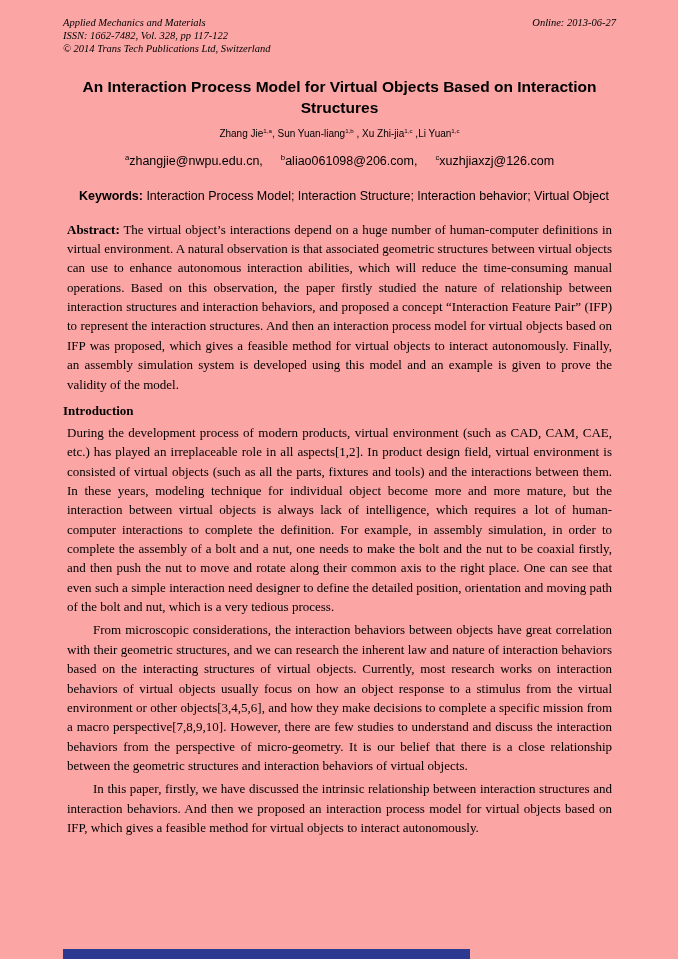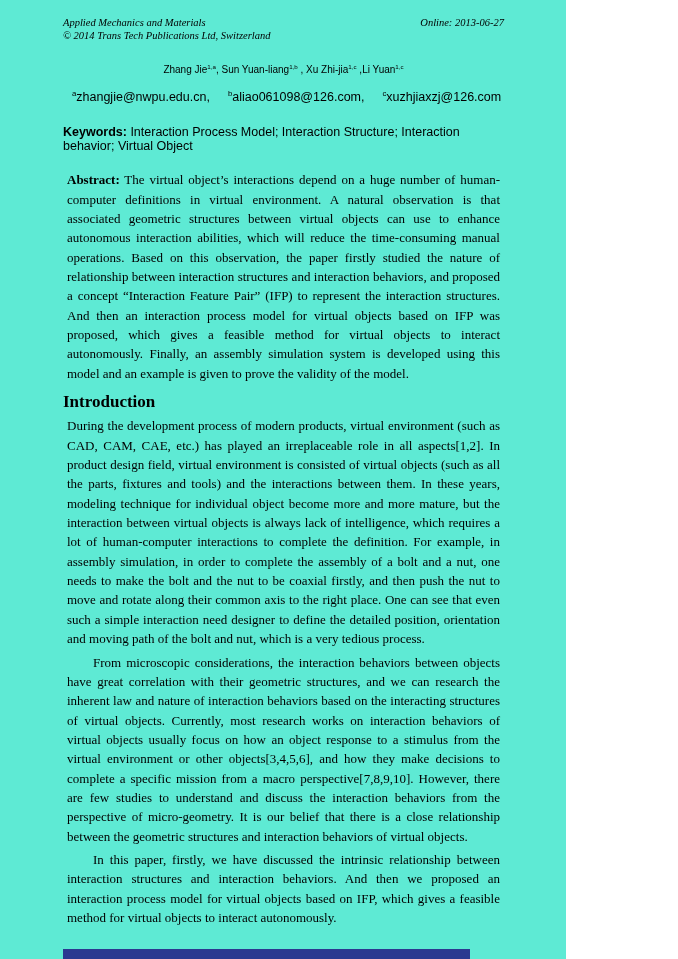--- a/index.html
+++ b/index.html
@@ -1,17 +1,17 @@
 <!DOCTYPE html>
 <html><head>
 <meta charset="utf-8">
 <style>
   html, body { margin:0; padding:0; background:#ffffff; }
   .page {
-    position:relative; width:566px; height:959px; background:#5eead4;
+    position:relative; width:678px; height:959px; background:#fca5a5;
     overflow:hidden; color:#000; font-family:"Liberation Serif", serif;
   }
   .content { padding:16px 62px 0 63px; }
 
   .pdf-header {
     display:flex; justify-content:space-between; align-items:flex-start;
     font-style:italic; font-size:10.5px; line-height:1.25;
     margin-bottom:22px;
   }
   .header-right { white-space:nowrap; }
@@ -34,58 +34,60 @@
   }
 
   .emails {
     font-family:"Liberation Sans", sans-serif; font-size:12.5px;
     text-align:center; margin-bottom:21px;
   }
   .email-item { margin:12px 9px; white-space:nowrap; }
 
   .keywords {
     font-family:"Liberation Sans", sans-serif; font-size:12.5px;
-    margin:0 0 17px 0;
+    margin:0 0 17px 16px;
   }
   .bold { font-weight:bold; }
 
   .para {
     font-size:13px; line-height:1.49; text-align:justify; margin:4px;
   }
   .para.indent { text-indent:26px; }
   .abstract { margin-bottom:9px; }
 
   .section-heading {
-    font-size:17px; font-weight:bold; margin:8px 0 4px 0;
+    font-size:13px; font-weight:bold; margin:8px 0 4px 0;
   }
 
   .footer-bar {
     position:absolute; left:63px; bottom:0; width:407px; height:10px;
     background:#2b3990;
   }
 </style>
 </head>
 <body>
 
 <div class="page">
   <div class="content">
 
     <header class="pdf-header">
       <div class="header-left">
         <div>Applied Mechanics and Materials</div>
+        <div>ISSN: 1662-7482, Vol. 328, pp 117-122</div>
         <div>© 2014 Trans Tech Publications Ltd, Switzerland</div>
       </div>
       <div class="header-right">Online: 2013-06-27</div>
     </header>
 
+    <h1 class="title">An Interaction Process Model for Virtual Objects Based on Interaction Structures</h1>
 
     <div class="authors"><span>Zhang Jie</span><sup>1,a</sup><span>, </span><span>Sun Yuan-liang</span><sup>1,b</sup><span> , </span><span>Xu Zhi-jia</span><sup>1,c</sup><span> ,</span><span>Li Yuan</span><sup>1,c</sup></div>
 
 
-    <div class="emails"><span class="email-item"><sup>a</sup><span>zhangjie@nwpu.edu.cn,</span></span><span class="email-item"><sup>b</sup><span>aliao061098@126.com,</span></span><span class="email-item"><sup>c</sup><span>xuzhjiaxzj@126.com</span></span></div>
+    <div class="emails"><span class="email-item"><sup>a</sup><span>zhangjie@nwpu.edu.cn,</span></span><span class="email-item"><sup>b</sup><span>aliao061098@206.com,</span></span><span class="email-item"><sup>c</sup><span>xuzhjiaxzj@126.com</span></span></div>
 
     <p class="keywords"><span class="bold">Keywords:</span> <span>Interaction Process Model; Interaction Structure; Interaction behavior; Virtual Object</span></p>
 
     <p class="para abstract"><span class="bold">Abstract:</span> <span>The virtual object’s interactions depend on a huge number of human-computer definitions in virtual environment. A natural observation is that associated geometric structures between virtual objects can use to enhance autonomous interaction abilities, which will reduce the time-consuming manual operations. Based on this observation, the paper firstly studied the nature of relationship between interaction structures and interaction behaviors, and proposed a concept “Interaction Feature Pair” (IFP) to represent the interaction structures. And then an interaction process model for virtual objects based on IFP was proposed, which gives a feasible method for virtual objects to interact autonomously. Finally, an assembly simulation system is developed using this model and an example is given to prove the validity of the model.</span></p>
 
     <h2 class="section-heading">Introduction</h2>
 
     <p class="para">During the development process of modern products, virtual environment (such as CAD, CAM, CAE, etc.) has played an irreplaceable role in all aspects[1,2]. In product design field, virtual environment is consisted of virtual objects (such as all the parts, fixtures and tools) and the interactions between them. In these years, modeling technique for individual object become more and more mature, but the interaction between virtual objects is always lack of intelligence, which requires a lot of human-computer interactions to complete the definition. For example, in assembly simulation, in order to complete the assembly of a bolt and a nut, one needs to make the bolt and the nut to be coaxial firstly, and then push the nut to move and rotate along their common axis to the right place. One can see that even such a simple interaction need designer to define the detailed position, orientation and moving path of the bolt and nut, which is a very tedious process.</p>
     <p class="para indent">From microscopic considerations, the interaction behaviors between objects have great correlation with their geometric structures, and we can research the inherent law and nature of interaction behaviors based on the interacting structures of virtual objects. Currently, most research works on interaction behaviors of virtual objects usually focus on how an object response to a stimulus from the virtual environment or other objects[3,4,5,6], and how they make decisions to complete a specific mission from a macro perspective[7,8,9,10]. However, there are few studies to understand and discuss the interaction behaviors from the perspective of micro-geometry. It is our belief that there is a close relationship between the geometric structures and interaction behaviors of virtual objects.</p>
     <p class="para indent">In this paper, firstly, we have discussed the intrinsic relationship between interaction structures and interaction behaviors. And then we proposed an interaction process model for virtual objects based on IFP, which gives a feasible method for virtual objects to interact autonomously.</p>

